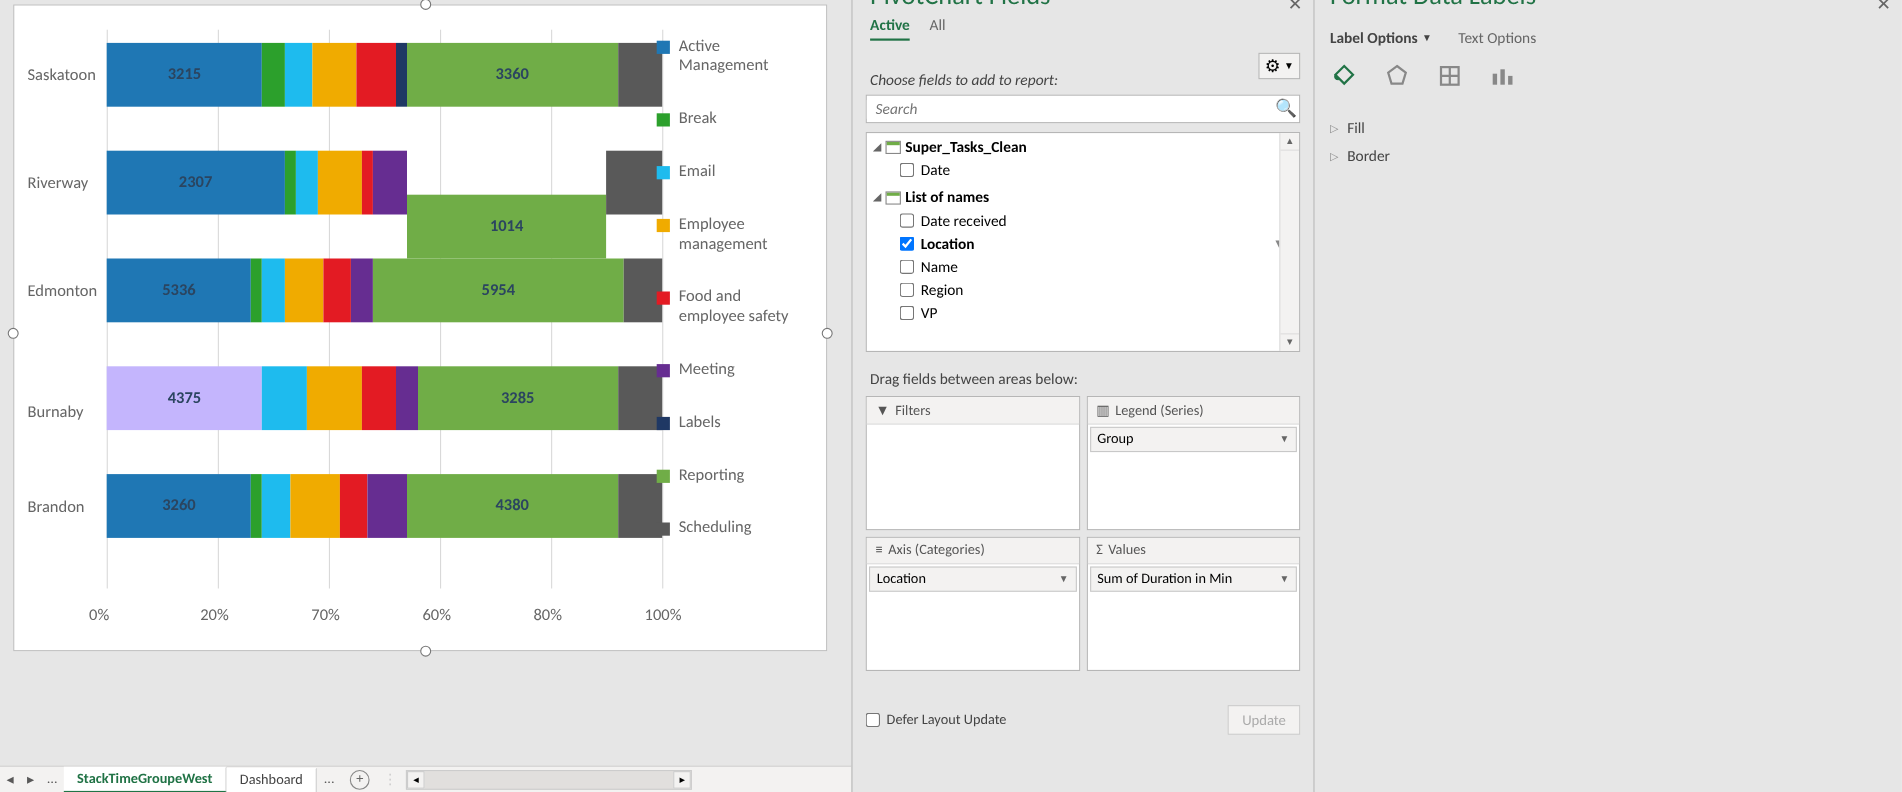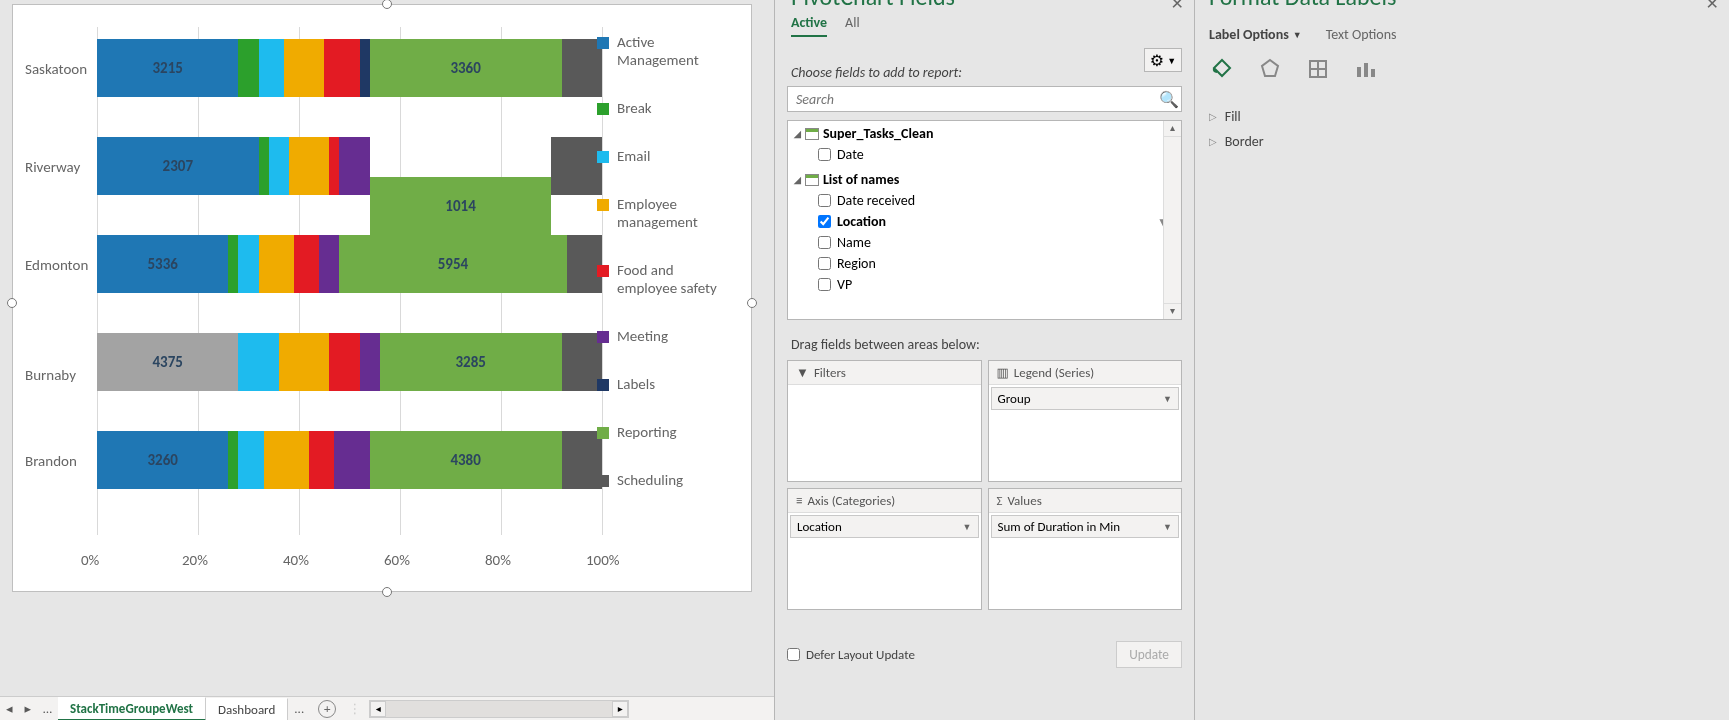--- a/index.html
+++ b/index.html
@@ -146,21 +146,21 @@
           <div class="bar-seg" style="width: 4%; background: rgb(30, 187, 238);"></div>
           <div class="bar-seg" style="width: 7%; background: rgb(240, 171, 0);"></div>
           <div class="bar-seg" style="width: 5%; background: rgb(227, 27, 35);"></div>
           <div class="bar-seg" style="width: 4%; background: rgb(102, 45, 145);"></div>
           <div class="bar-seg" style="width: 45%; background: rgb(112, 173, 71);">
             <span>5954</span>
           </div>
           <div class="bar-seg" style="width: 7%; background: rgb(89, 89, 89);"></div>
         </div>
         <div class="bar-row" style="top: 306px; height: 58px;">
-          <div class="bar-seg" style="width: 28%; background: #a3a3a3;">
+          <div class="bar-seg" style="width: 28%; background: #c4b5fd;">
             <span>4375</span>
           </div>
           <div class="bar-seg" style="width: 8%; background: rgb(30, 187, 238);"></div>
           <div class="bar-seg" style="width: 10%; background: rgb(240, 171, 0);"></div>
           <div class="bar-seg" style="width: 6%; background: rgb(227, 27, 35);"></div>
           <div class="bar-seg" style="width: 4%; background: rgb(102, 45, 145);"></div>
           <div class="bar-seg" style="width: 36%; background: rgb(112, 173, 71);">
             <span>3285</span>
           </div>
           <div class="bar-seg" style="width: 8%; background: rgb(89, 89, 89);"></div>
@@ -213,21 +213,21 @@
           <div class="legend-swatch" style="background: rgb(112, 173, 71);"></div>
           <div>Reporting</div>
         </div>
         <div class="legend-item">
           <div class="legend-swatch" style="background: rgb(89, 89, 89);"></div>
           <div>Scheduling</div>
         </div>
       </div>
   <div class="x-label" style="left: 68px;">0%</div>
       <div class="x-label" style="left: 169px;">20%</div>
-      <div class="x-label" style="left: 270px;">40%</div>
+      <div class="x-label" style="left: 270px;">70%</div>
       <div class="x-label" style="left: 371px;">60%</div>
       <div class="x-label" style="left: 472px;">80%</div>
       <div class="x-label" style="left: 573px;">100%</div>
       <div class="y-label" style="top: 55px;">Saskatoon</div>
       <div class="y-label" style="top: 153px;">Riverway</div>
       <div class="y-label" style="top: 251px;">Edmonton</div>
       <div class="y-label" style="top: 361px;">Burnaby</div>
       <div class="y-label" style="top: 447px;">Brandon</div>
     </div>
 

